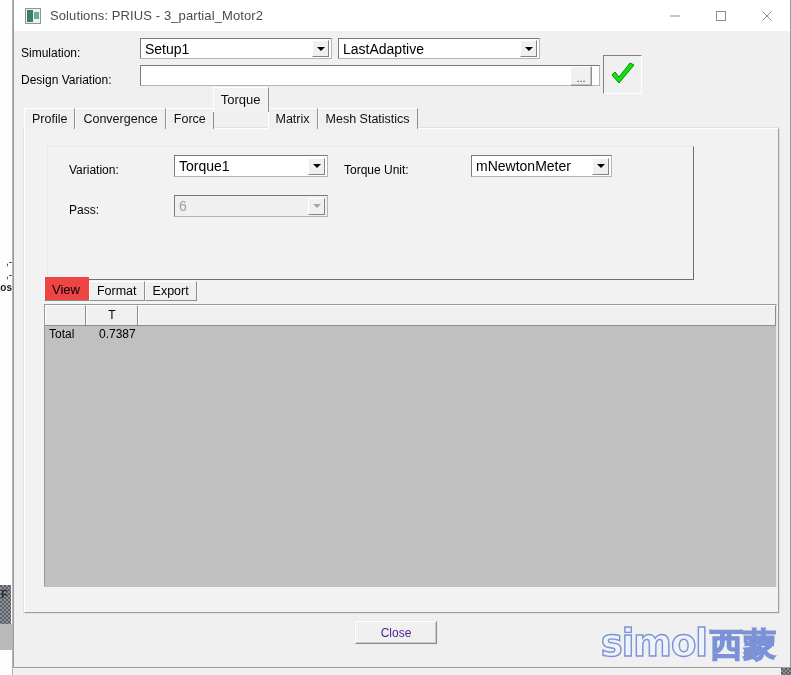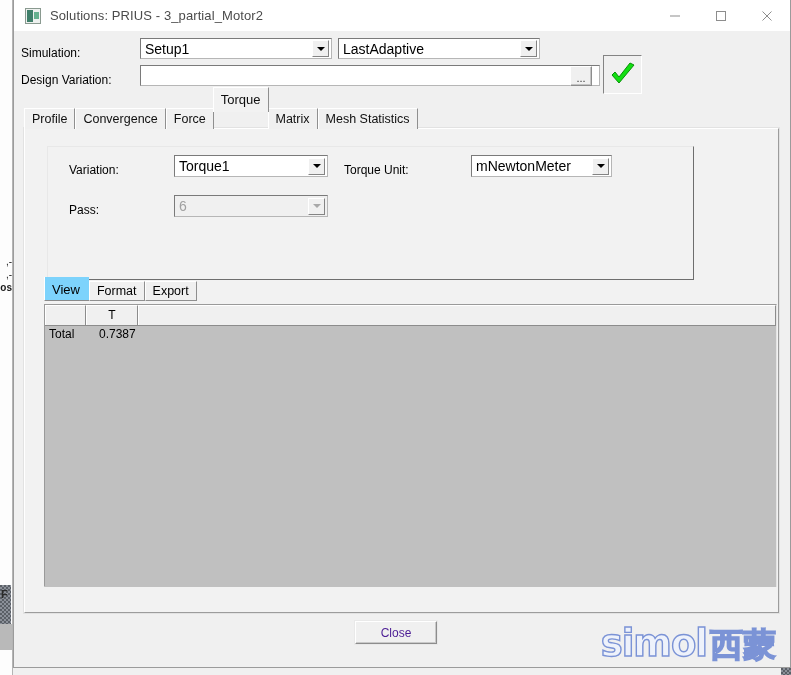--- a/index.html
+++ b/index.html
@@ -307,21 +307,21 @@
     border: 1px solid #ffffff;
     border-right-color: #8f8f8f;
     border-bottom-color: #8f8f8f;
     white-space: nowrap;
     color: #000;
   }
   .subtab.active {
     height: 24px;
     line-height: 26px;
     padding: 0 9px 0 7px;
-    background: #7dd3fc;
+    background: #ef4444;
     border: none;
     border-left: 1px solid #ffffff;
     border-bottom: 1px solid #8a8a8a;
     font-size: 13px;
   }
 
   
   #grid {
     position: absolute;
     left: 30px; top: 304px;

